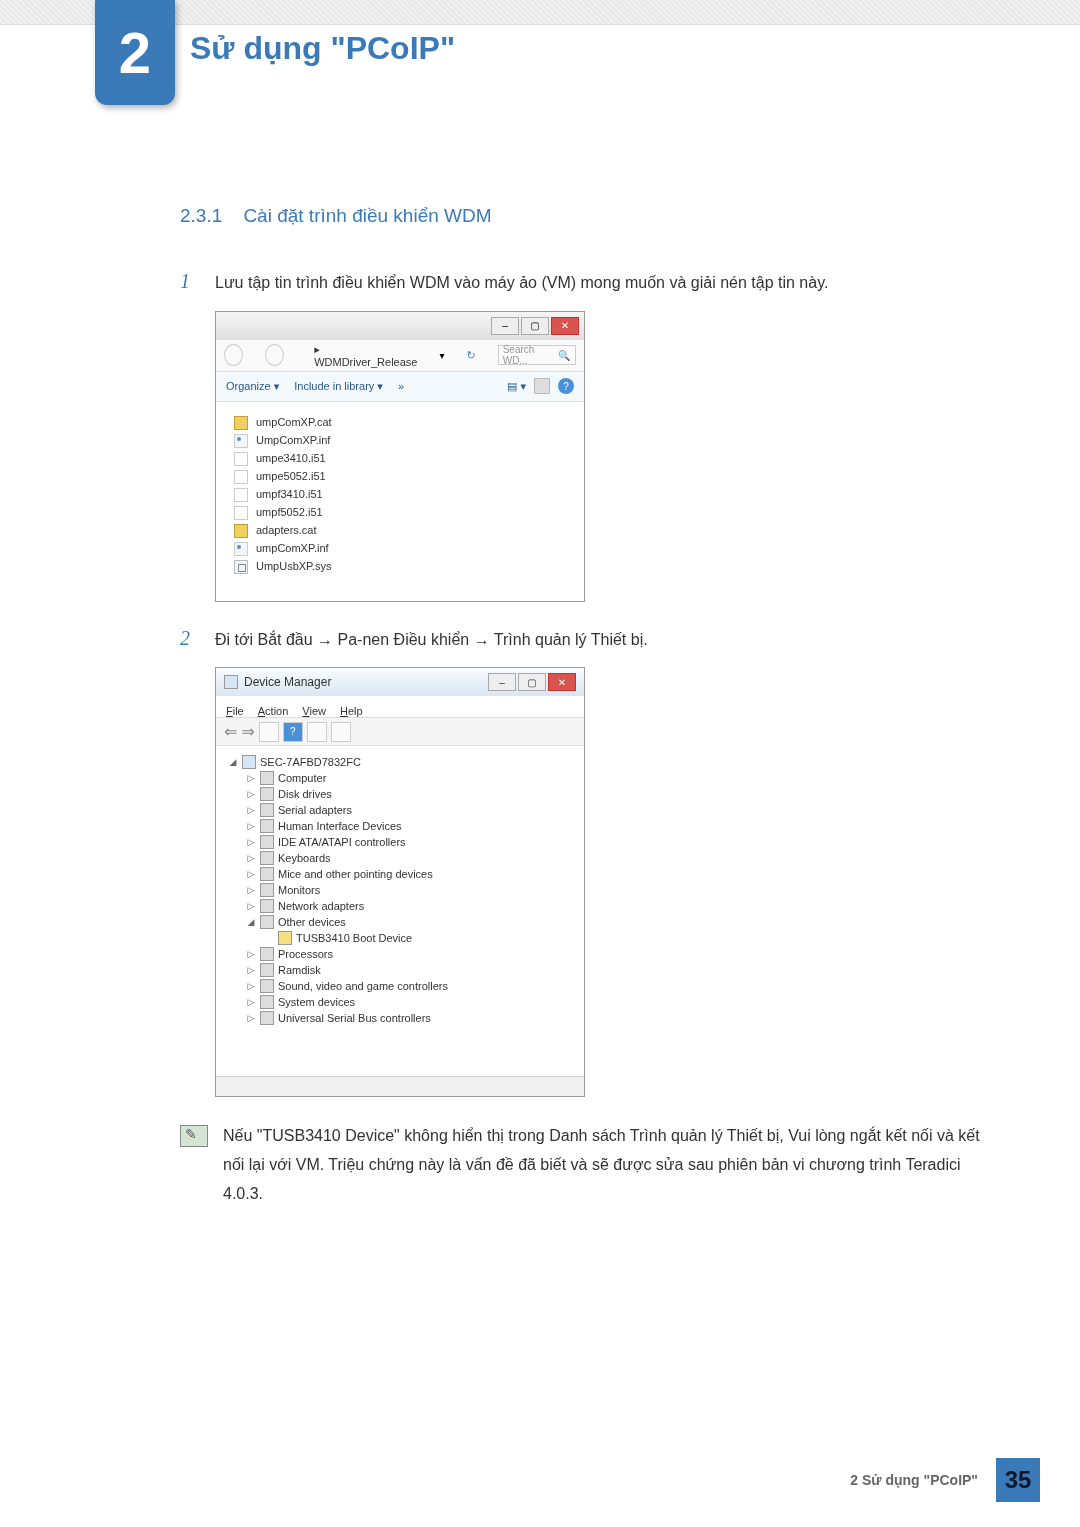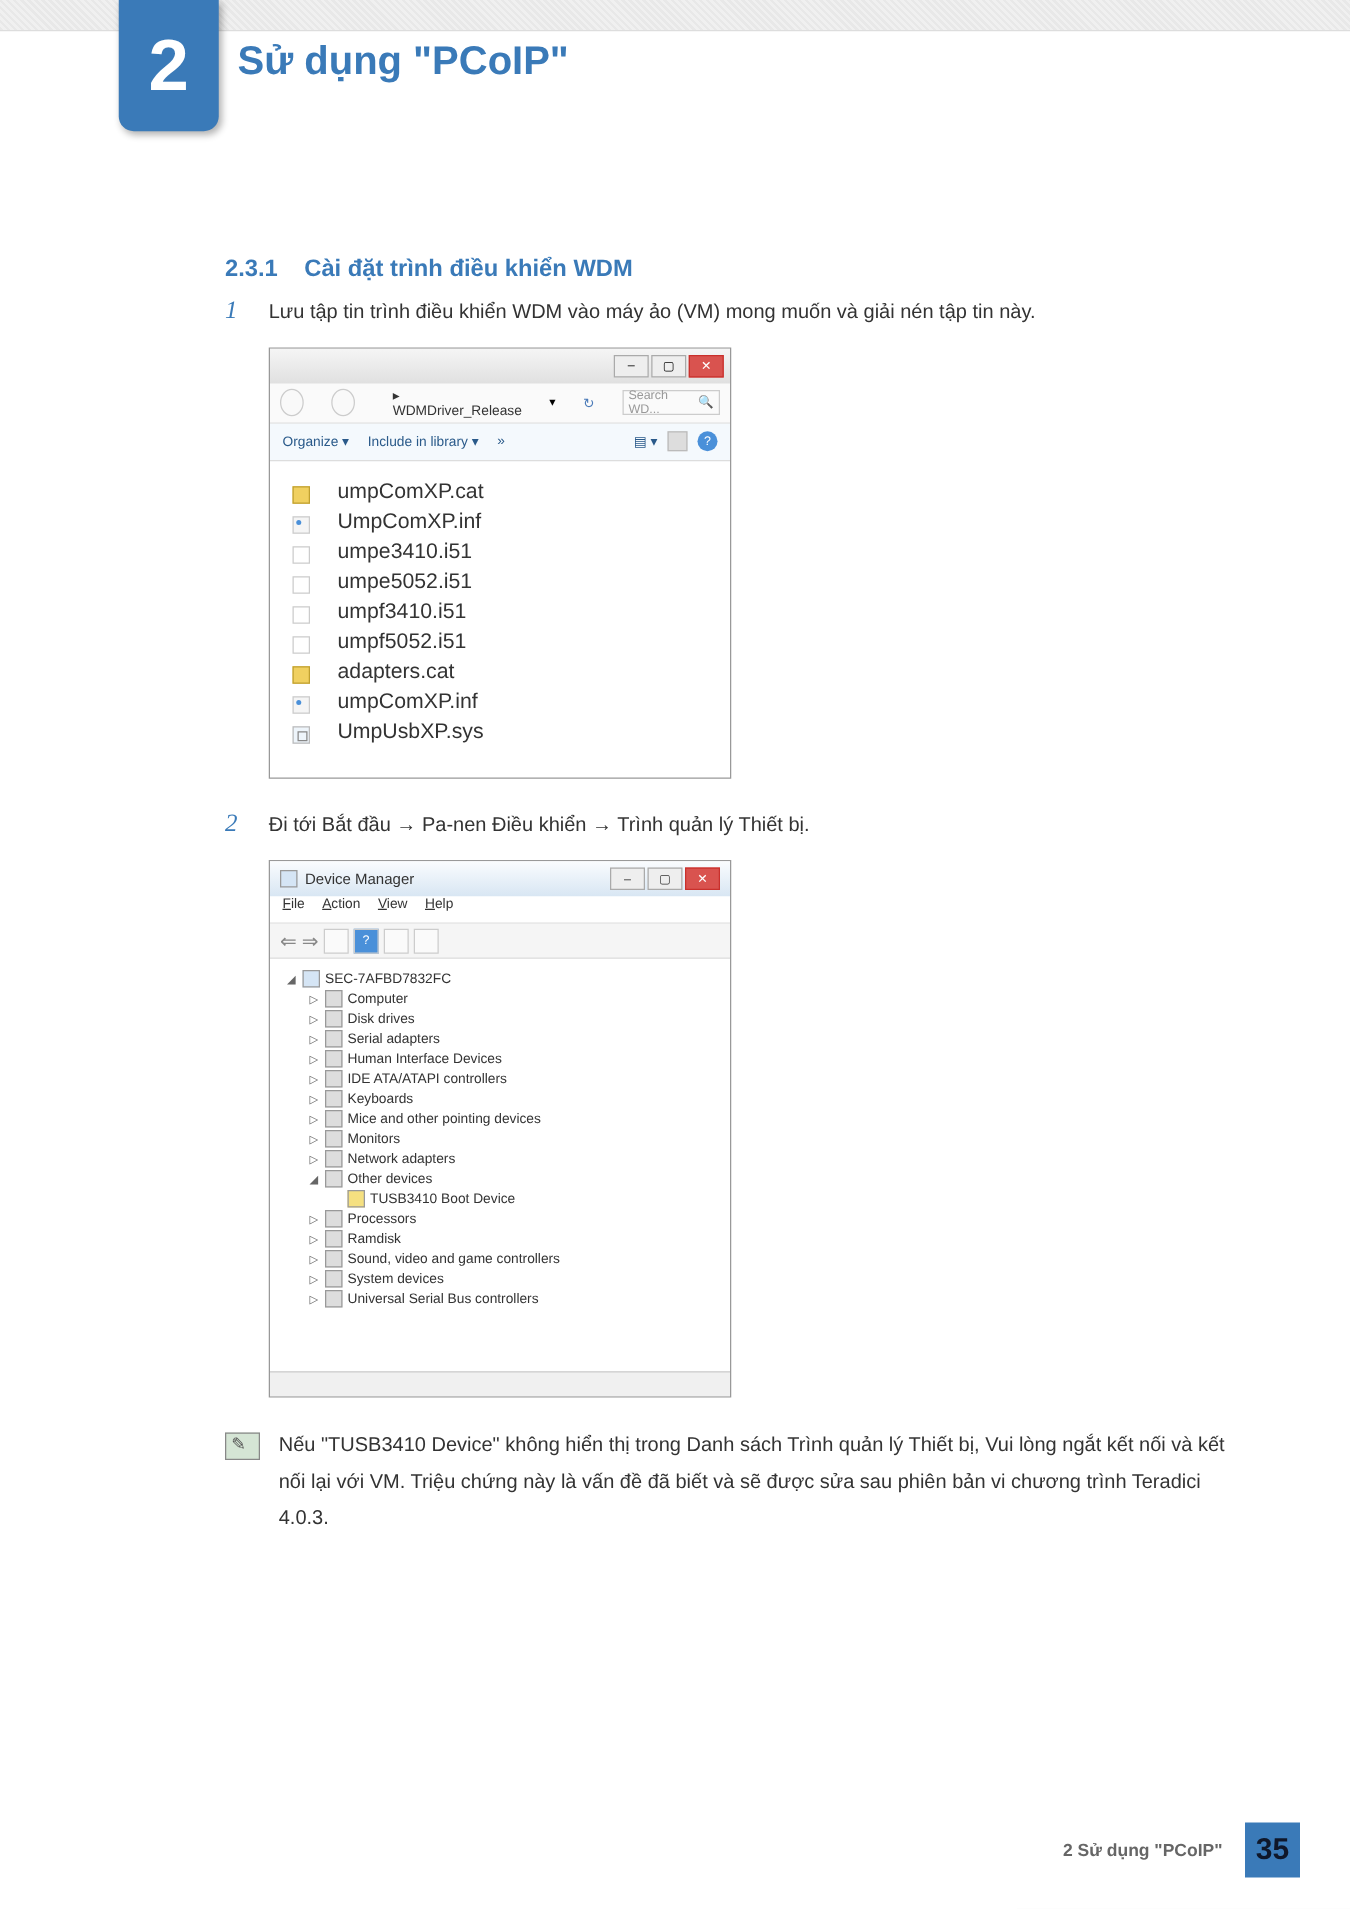--- a/index.html
+++ b/index.html
@@ -3,49 +3,49 @@
 <meta charset="utf-8">
 <style>
 *{margin:0;padding:0;box-sizing:border-box}
 body{font-family:Arial,sans-serif;background:#f5f5f5;width:1080px;margin:0 auto}
 .page{background:#fff;width:1080px;min-height:1527px;position:relative}
 .header-bar{height:25px;background:repeating-linear-gradient(45deg,#e8e8e8,#e8e8e8 2px,#f0f0f0 2px,#f0f0f0 4px);border-bottom:1px solid #ddd}
 .chapter-badge{position:absolute;left:95px;top:0;width:80px;height:105px;background:#3a7ab8;display:flex;align-items:center;justify-content:center;border-radius:0 0 12px 12px;box-shadow:2px 3px 6px rgba(0,0,0,0.3)}
 .chapter-num{color:#fff;font-size:58px;font-weight:bold}
 .chapter-title{position:absolute;left:190px;top:30px;color:#3a7ab8;font-size:32px;font-weight:bold}
 .content{padding:180px 90px 80px 180px}
-.section-heading{color:#3a7ab8;font-size:19px;font-weight:bold;margin-bottom:10px}
+.section-heading{color:#3a7ab8;font-size:19px;font-weight:normal;margin-bottom:43px}
 .step{display:flex;margin-bottom:15px;align-items:flex-start}
 .step-num{color:#3a7ab8;font-size:20px;font-style:italic;font-family:Georgia,serif;margin-right:15px;min-width:20px}
 .step-text{font-size:16px;color:#333;line-height:1.6}
 .screenshot{margin:15px 0 25px 35px;border:1px solid #999;background:#fff;width:370px}
 .sc-titlebar{height:28px;background:linear-gradient(#f5f5f5,#e0e0e0);display:flex;justify-content:flex-end;align-items:center;padding-right:5px;gap:2px}
 .wbtn{width:28px;height:18px;border:1px solid #aaa;background:#eee;font-size:10px;display:flex;align-items:center;justify-content:center}
 .wbtn.close{background:#d9534f;color:#fff;border-color:#c9302c}
 .sc-nav{height:32px;background:#fafafa;display:flex;align-items:center;padding:0 8px;gap:22px;border-bottom:1px solid #ddd}
 .navbtn{width:22px;height:22px;border:1px solid #ccc;border-radius:50%;background:#f9f9f9}
 .breadc{font-size:11px;color:#333;flex:1;padding-left:8px}
 .searchbox{width:90px;height:20px;border:1px solid #ccc;font-size:10px;padding:0 4px;color:#999;display:flex;align-items:center}
 .sc-toolbar{height:30px;background:#f4f9fd;display:flex;align-items:center;padding:0 10px;gap:15px;font-size:11px;color:#2a5a8a;border-bottom:1px solid #ddd}
 .tb-right{margin-left:auto;display:flex;gap:8px;align-items:center}
 .tb-icon{width:16px;height:16px;background:#ddd;border:1px solid #bbb}
 .tb-help{width:16px;height:16px;background:#4a90d9;border-radius:50%;color:#fff;font-size:10px;display:flex;align-items:center;justify-content:center}
 .filelist{padding:12px 18px 25px}
-.fitem{display:flex;align-items:flex-end;gap:22px;font-size:17px;color:#333;padding:2px 0}
+.fitem{display:flex;align-items:flex-start;gap:8px;font-size:11px;color:#333;padding:2px 0}
 .ficon{width:14px;height:14px;display:inline-block}
 .ficon.cat{background:#f0d060;border:1px solid #c0a030}
 .ficon.inf{background:#f5f5f5;border:1px solid #ccc;position:relative}
 .ficon.inf::after{content:"";position:absolute;top:2px;left:2px;width:4px;height:4px;background:#4a90d9;border-radius:50%}
 .ficon.i51{background:#fff;border:1px solid #ccc}
 .ficon.sys{background:#eef5fb;border:1px solid #bbb;position:relative}
 .ficon.sys::after{content:"";position:absolute;top:3px;left:3px;width:6px;height:6px;border:1px solid #888}
 .screenshot2{margin:15px 0 25px 35px;border:1px solid #999;background:#fff;width:370px}
 .dm-title{height:28px;background:linear-gradient(#fafcfe,#d8e6f3);display:flex;align-items:center;padding:0 8px;font-size:12px;color:#333;justify-content:space-between}
 .dm-titleleft{display:flex;align-items:center;gap:6px}
-.dm-menu{height:22px;display:flex;align-items:flex-start;gap:14px;padding:0 10px;font-size:11px;color:#333;border-bottom:1px solid #ddd}
+.dm-menu{height:22px;display:flex;align-items:flex-end;gap:14px;padding:0 10px;font-size:11px;color:#333;border-bottom:1px solid #ddd}
 .dm-menu span::first-letter{text-decoration:underline}
 .dm-tb{height:28px;background:#f5f5f5;display:flex;align-items:center;gap:4px;padding:0 8px;border-bottom:1px solid #ddd}
 .dm-tbbtn{width:20px;height:20px;border:1px solid #ccc;background:#fafafa}
 .dm-tree{padding:8px 12px 50px;font-size:11px;color:#333}
 .tree-item{display:flex;align-items:center;gap:4px;padding:1px 0}
 .t1{padding-left:0}
 .t2{padding-left:18px}
 .t3{padding-left:36px}
 .exp{width:10px;text-align:center;color:#666;font-size:9px}
 .ticon{width:14px;height:14px;display:inline-block;background:#ddd;border:1px solid #999}

